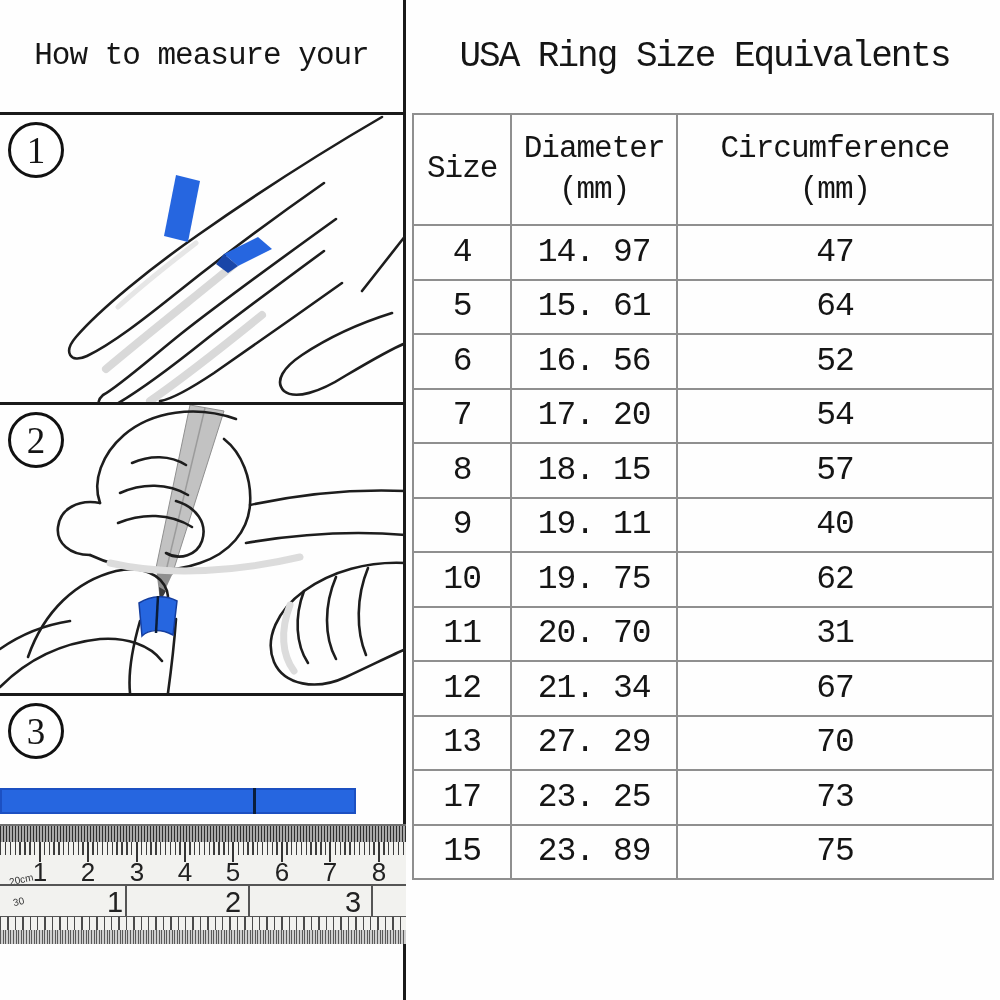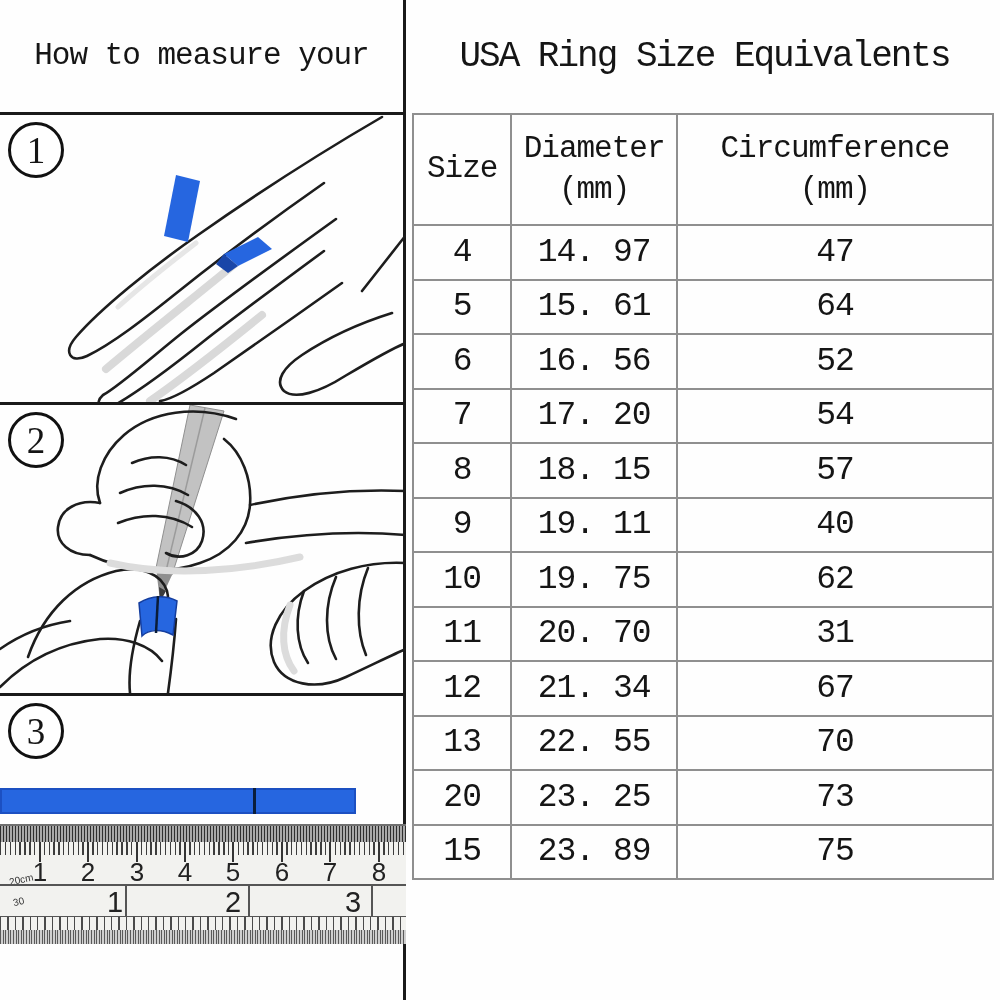--- a/index.html
+++ b/index.html
@@ -257,25 +257,25 @@
           <td>20. 70</td>
           <td>31</td>
         </tr>
         <tr class="row">
           <td>12</td>
           <td>21. 34</td>
           <td>67</td>
         </tr>
         <tr class="row">
           <td>13</td>
-          <td>22. 55</td>
+          <td>27. 29</td>
           <td>70</td>
         </tr>
         <tr class="row">
-          <td>20</td>
+          <td>17</td>
           <td>23. 25</td>
           <td>73</td>
         </tr>
         <tr class="row">
           <td>15</td>
           <td>23. 89</td>
           <td>75</td>
         </tr>
       </tbody>
     </table>

